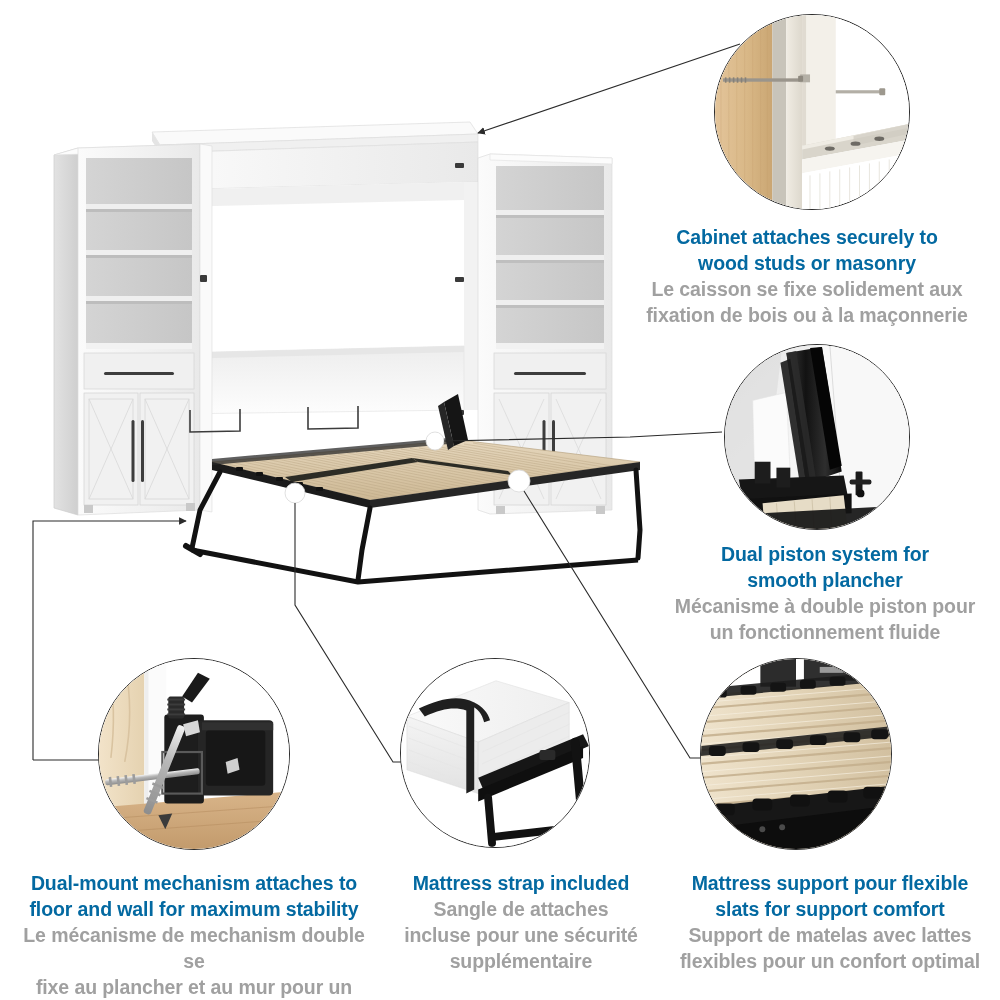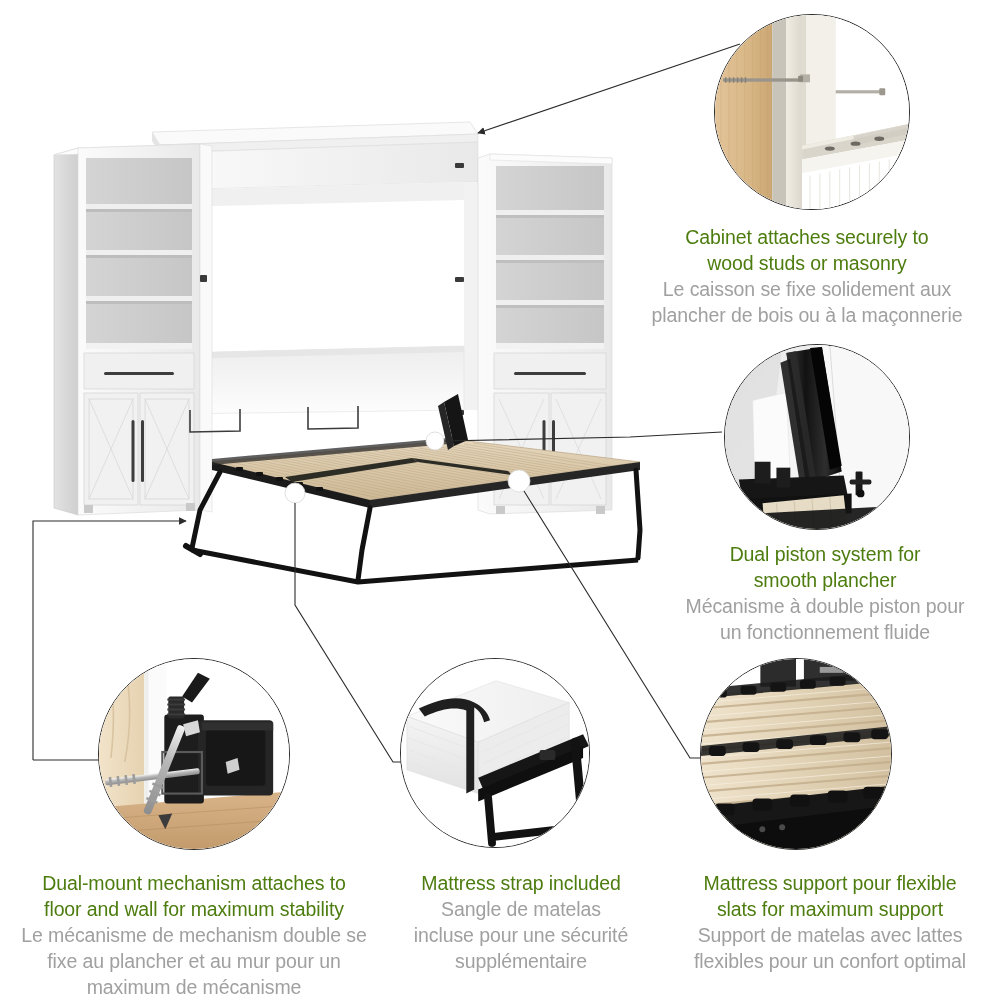--- a/index.html
+++ b/index.html
@@ -13,31 +13,31 @@
   }
   #stage {
     position: relative;
     width: 1000px; height: 1000px;
     background: #ffffff;
   }
 
   
   .callout { position: absolute; text-align: center; }
   .callout .en {
-    color: #4d7c0f;
+    color: #0369a1;
     font-size: 19.5px;
     line-height: 26px;
-    font-weight: 400;
+    font-weight: 700;
     letter-spacing: -0.1px;
   }
   .callout .fr {
     color: #a0a0a0;
     font-size: 19.5px;
     line-height: 26px;
-    font-weight: 400;
+    font-weight: 700;
     letter-spacing: -0.1px;
   }
 
   #callout-cabinet { left: 614px; top: 224px; width: 386px; }
   #callout-piston  { left: 650px; top: 541px; width: 350px; text-align: center; }
   #callout-mount   { left: 18px;  top: 870px; width: 352px; }
   #callout-strap   { left: 372px; top: 870px; width: 298px; }
   #callout-slats   { left: 664px; top: 870px; width: 332px; }
 
   
@@ -612,45 +612,45 @@
       </g>
       <circle cx="62" cy="172" r="3" fill="#4a4a4a"></circle>
       <circle cx="82" cy="170" r="3" fill="#4a4a4a"></circle>
     </svg>
   </div>
 
   <div class="callout" id="callout-cabinet">
     <div class="en">Cabinet attaches securely to</div>
     <div class="en">wood studs or masonry</div>
     <div class="fr">Le caisson se fixe solidement aux</div>
-    <div class="fr">plancher de bois ou à la maçonnerie</div>
+    <div class="fr">fixation de bois ou à la maçonnerie</div>
   </div>
 
   <div class="callout" id="callout-piston">
     <div class="en">Dual piston system for</div>
     <div class="en">smooth plancher</div>
     <div class="fr">Mécanisme à double piston pour</div>
     <div class="fr">un fonctionnement fluide</div>
   </div>
 
   <div class="callout" id="callout-mount">
     <div class="en">Dual-mount mechanism attaches to</div>
     <div class="en">floor and wall for maximum stability</div>
     <div class="fr">Le mécanisme de mechanism double se</div>
     <div class="fr">fixe au plancher et au mur pour un</div>
     <div class="fr">maximum de mécanisme</div>
   </div>
 
   <div class="callout" id="callout-strap">
     <div class="en">Mattress strap included</div>
-    <div class="fr">Sangle de matelas</div>
+    <div class="fr">Sangle de attaches</div>
     <div class="fr">incluse pour une sécurité</div>
     <div class="fr">supplémentaire</div>
   </div>
 
   <div class="callout" id="callout-slats">
     <div class="en">Mattress support pour flexible</div>
-    <div class="en">slats for maximum support</div>
+    <div class="en">slats for support comfort</div>
     <div class="fr">Support de matelas avec lattes</div>
     <div class="fr">flexibles pour un confort optimal</div>
   </div>
 
 </div>
 
 </body></html>

